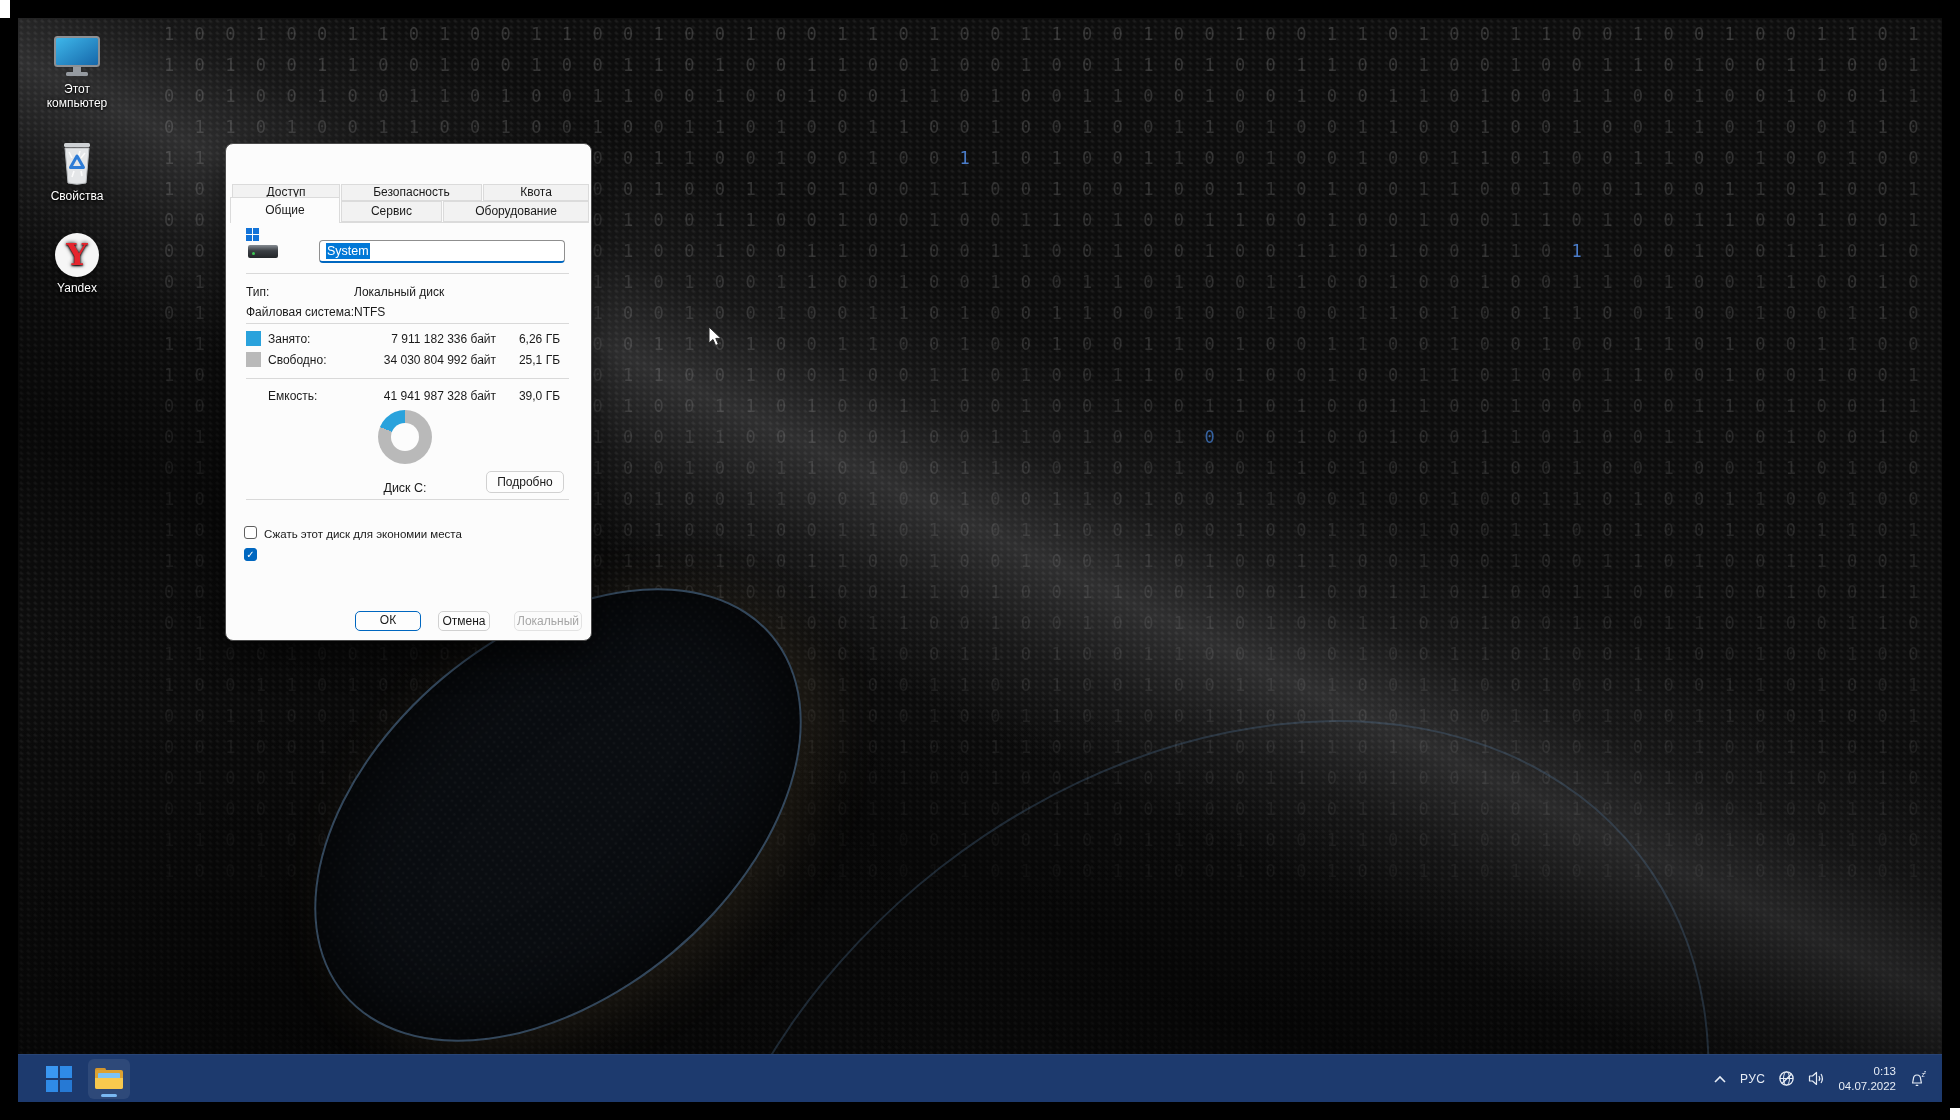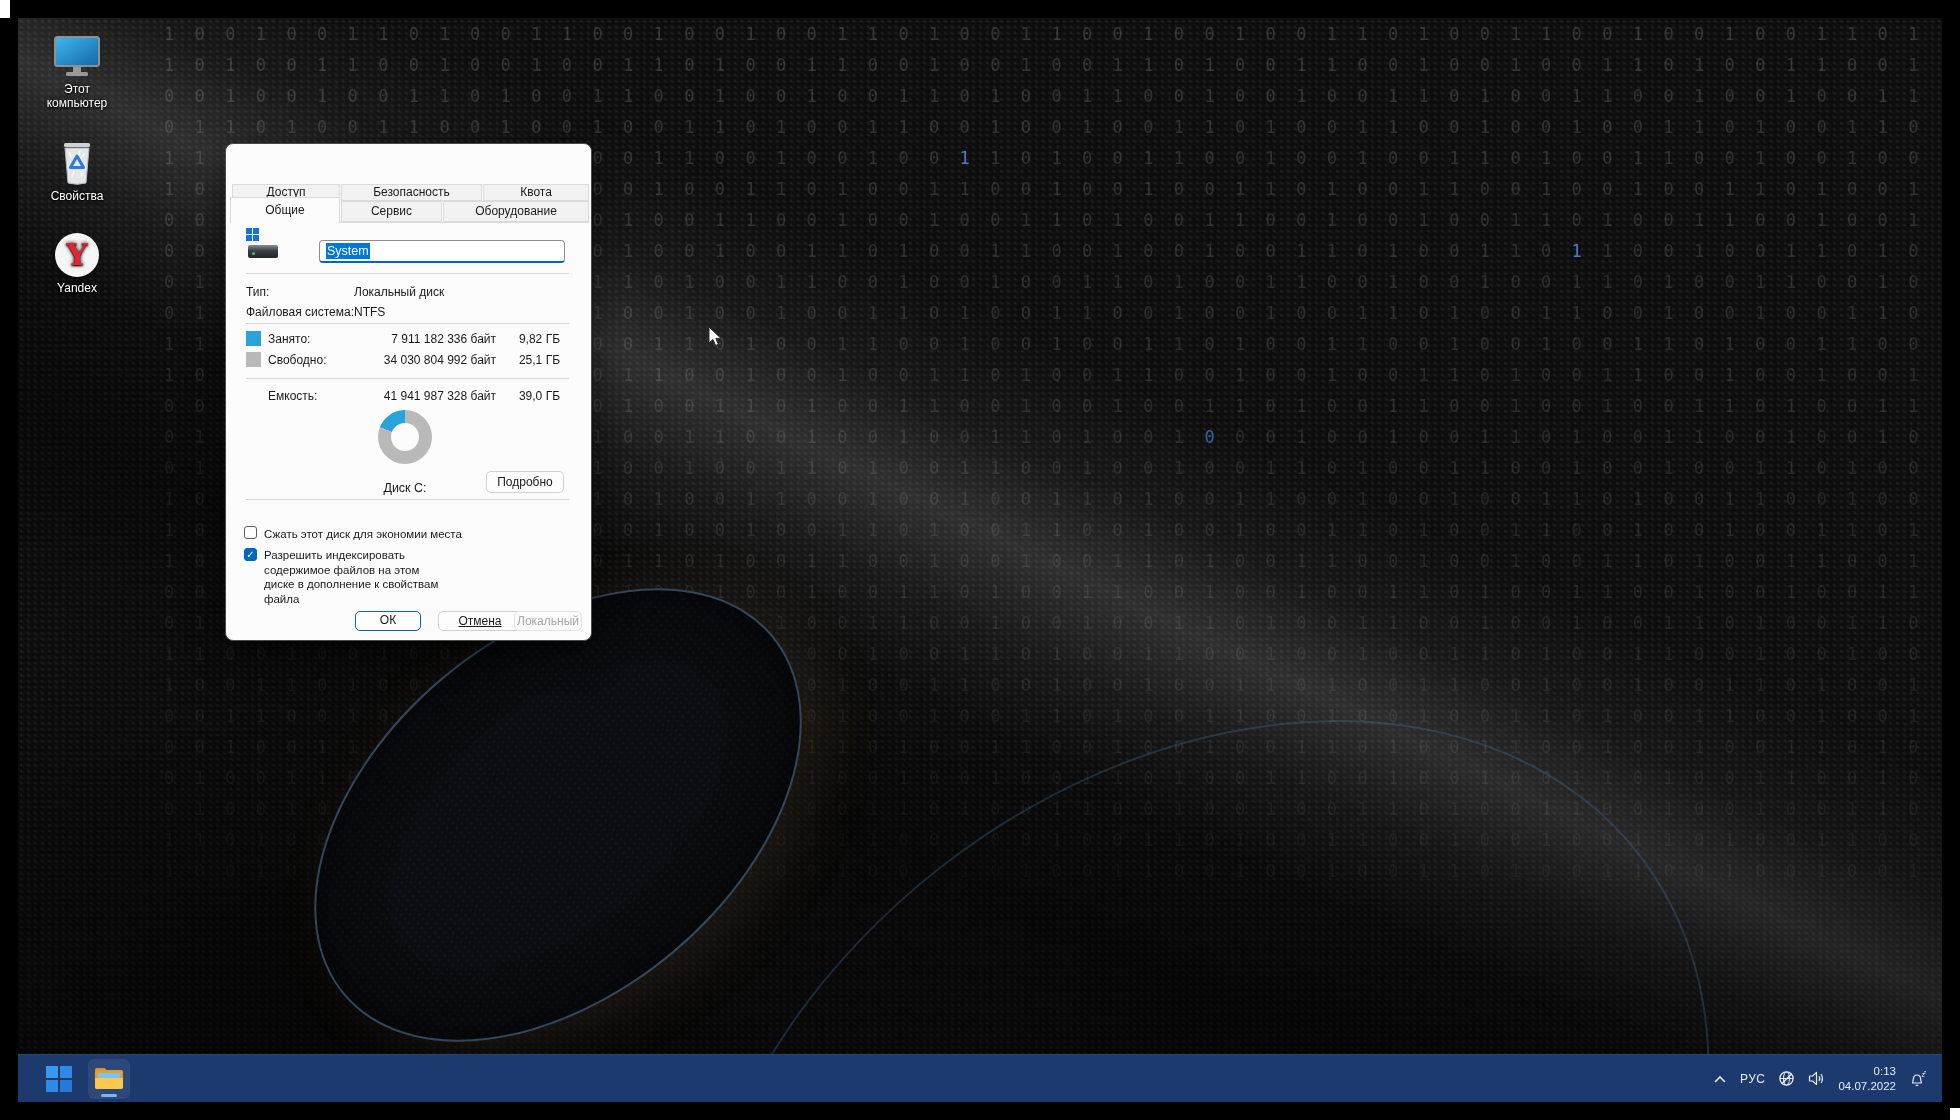--- a/index.html
+++ b/index.html
@@ -96,21 +96,21 @@
   .swatch { position:absolute; left:20px; width:15px; height:15px; }
 
   .donut { position:absolute; left:152px; top:266px; width:54px; height:54px; border-radius:50%; }
   .donut::after { content:""; position:absolute; left:13px; top:13px; width:28px; height:28px; border-radius:50%; background:#fcfcfc; }
   .disk-label { position:absolute; left:120px; top:337px; width:118px; text-align:center; font-size:12.5px; }
 
   .btn { position:absolute; background:#fdfdfd; border:1px solid #d1d1d1; border-radius:5px;
     font-size:12px; text-align:center; color:#1a1a1a; cursor:default; }
   .btn-details { left:260px; top:327px; width:78px; height:22px; line-height:20px; }
   .btn-ok { left:129px; top:467px; width:66px; height:20px; line-height:17px; border:1.5px solid #0067c0; }
-  .btn-cancel { left:212px; top:467px; width:84px; height:20px; line-height:18px;text-decoration:underline; }
+  .btn-cancel { left:212px; top:467px; width:52px; height:20px; line-height:18px; }
   .btn-apply { left:288px; top:467px; width:68px; height:20px; line-height:18px; color:#a6a6a6; border-color:#e3e3e3; background:#fbfbfb; }
 
   .cb { position:absolute; width:13px; height:13px; border:1px solid #5f5f5f; border-radius:3px; background:#fff; }
   .cb1 { left:18px; top:382px; }
   .cb2 { left:18px; top:404px; background:#0067c0; border-color:#0067c0; color:#fff; font-size:10px; line-height:12px; text-align:center; }
   .cb-label { position:absolute; left:38px; font-size:11.5px; line-height:1.28; }
   .cb-label1 { top:383px; width:230px; }
   .cb-label2 { top:404px; width:184px; }
 
   
@@ -1833,41 +1833,40 @@
       <div class="sep sep1"></div>
       <span class="lbl" style="top:141px">Тип:</span>
       <span class="val" style="top:141px">Локальный диск</span>
       <span class="lbl" style="top:161px">Файловая система:</span>
       <span class="val" style="top:161px">NTFS</span>
       <div class="sep sep2"></div>
 
       <span class="swatch" style="top:187px;background:#2AA2DC"></span>
       <span class="lbl2" style="top:188px">Занято:</span>
       <span class="vbytes" style="top:188px">7 911 182 336 байт</span>
-      <span class="vgb" style="top:188px">9,82 ГБ</span>
+      <span class="vgb" style="top:188px">6,26 ГБ</span>
 
       <span class="swatch" style="top:208px;background:#B9B9B9"></span>
       <span class="lbl2" style="top:209px">Свободно:</span>
       <span class="vbytes" style="top:209px">34 030 804 992 байт</span>
       <span class="vgb" style="top:209px">25,1 ГБ</span>
 
       <div class="sep sep3"></div>
       <span class="lbl2" style="top:245px">Емкость:</span>
       <span class="vbytes" style="top:245px">41 941 987 328 байт</span>
       <span class="vgb" style="top:245px">39,0 ГБ</span>
 
       <div class="donut" style="background: conic-gradient(rgb(185, 185, 185) 0deg, rgb(185, 185, 185) 292deg, rgb(42, 162, 220) 292deg, rgb(42, 162, 220) 360deg);"></div>
       <span class="disk-label">Диск C:</span>
       <div class="btn btn-details">Подробно</div>
 
       <div class="sep sep4"></div>
       <span class="cb cb1"></span>
       <span class="cb-label cb-label1">Сжать этот диск для экономии места</span>
       <span class="cb cb2">✓</span>
-      <span class="cb-label cb-label2">Разрешить индексировать содержимое файлов на этом диске в дополнение к свойствам файла</span>
 
       <div class="btn btn-ok">ОК</div>
       <div class="btn btn-cancel">Отмена</div>
       <div class="btn btn-apply">Локальный</div>
     </div>
 
     <div class="cursor">
       <svg width="20" height="22" viewBox="0 0 20 22">
         <path d="M1,1 L1,17 L5,13.5 L7.6,19.5 L10.4,18.3 L7.8,12.4 L13,12.4 Z" fill="#ffffff" stroke="#2a2a2a" stroke-width="1"></path>
       </svg>

